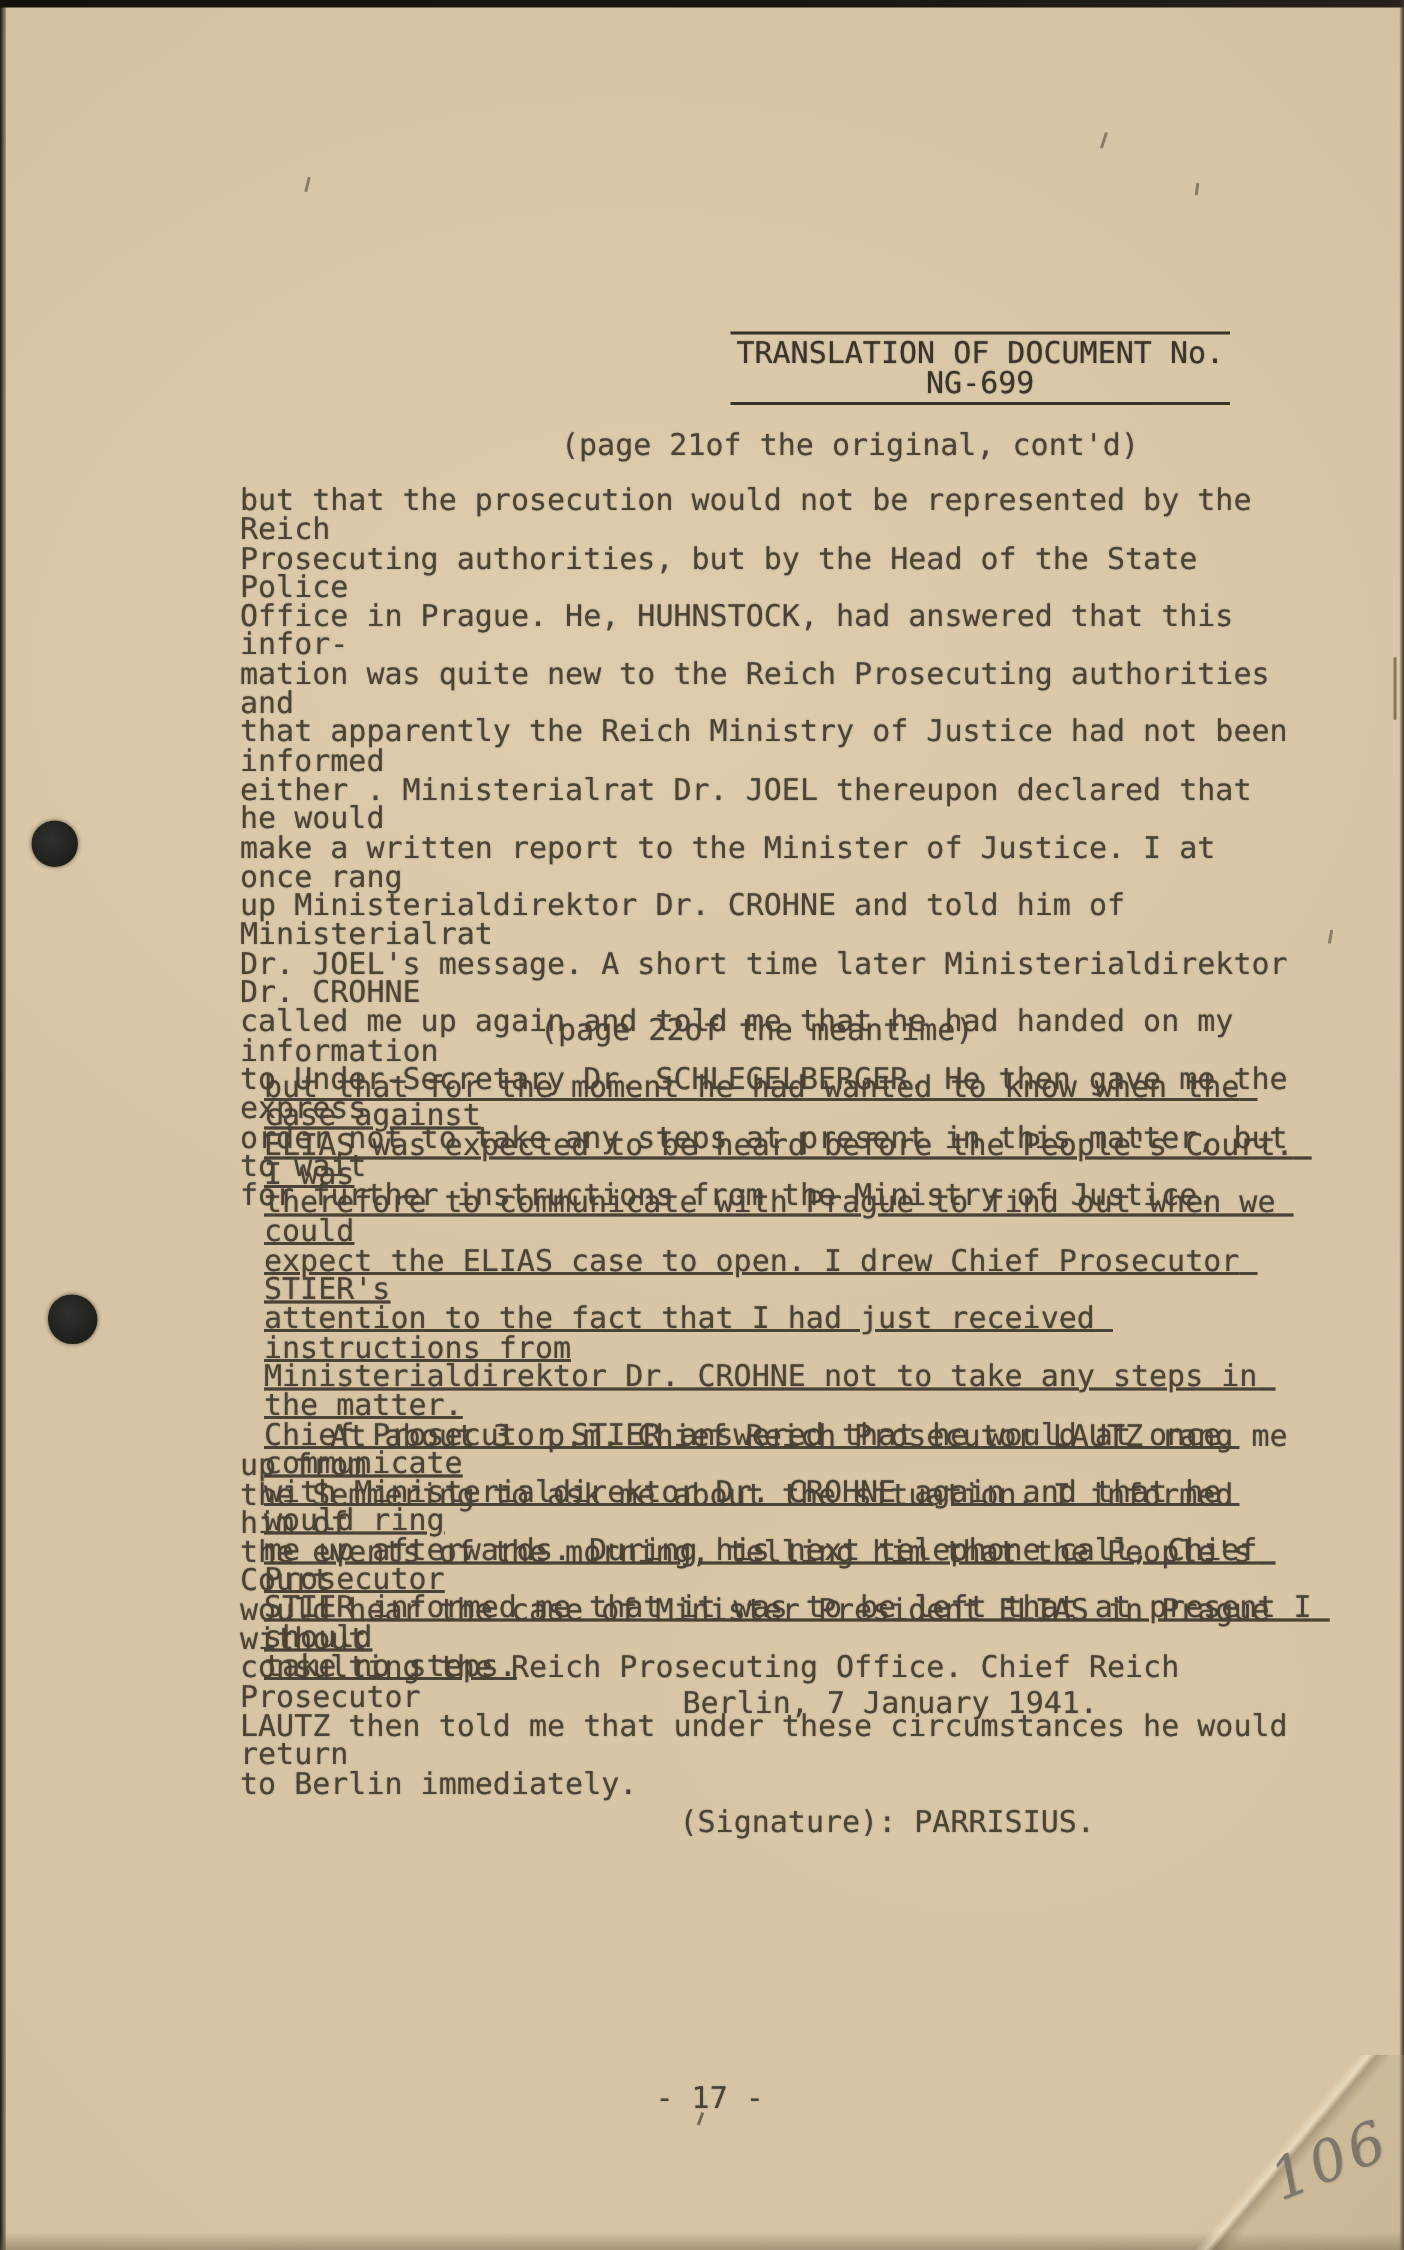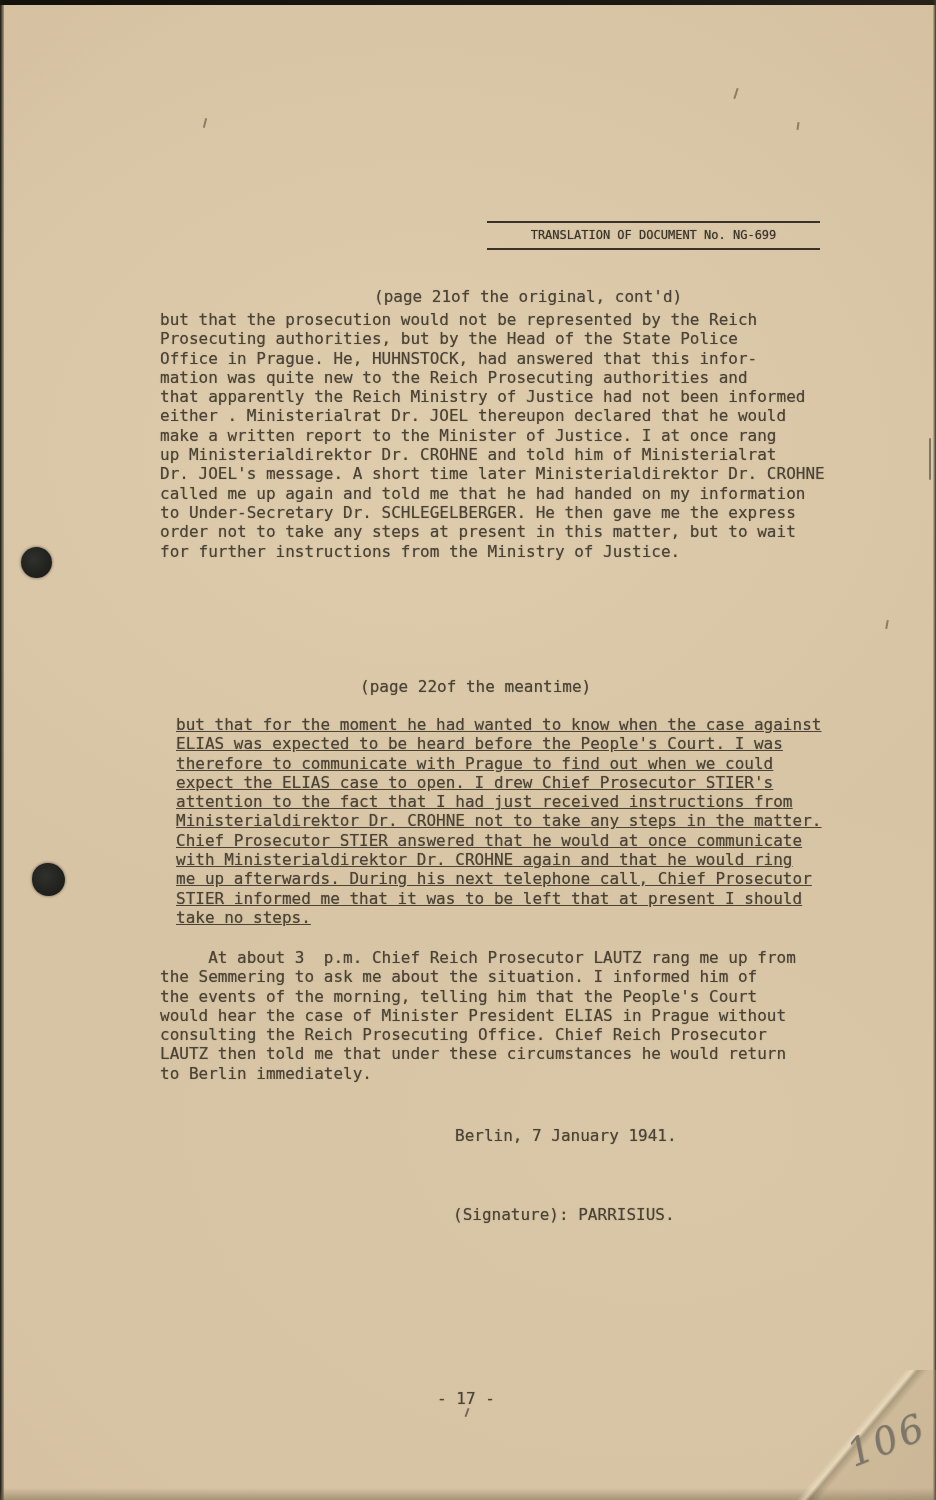--- a/index.html
+++ b/index.html
@@ -33,40 +33,40 @@
   
   .speck { position:absolute; background:rgba(74,66,52,0.55); }
   .speck1 { left:735px; top:88px;  width:2px; height:11px; transform:rotate(18deg); }
   .speck2 { left:204px; top:118px; width:2px; height:10px; transform:rotate(14deg); }
   .speck3 { left:797px; top:122px; width:2px; height:8px;  transform:rotate(8deg); }
   .speck4 { left:886px; top:620px; width:2px; height:9px;  transform:rotate(10deg); }
   .speck5 { left:466px; top:1408px; width:2px; height:9px; transform:rotate(20deg); background:rgba(74,66,52,0.7); }
 
   .type {
     position:absolute;
-    font-size:16px;
+    font-size:20px;
     line-height:19.3px;
     letter-spacing:0;
     white-space:pre-wrap;
     color:#4a4336;
     text-shadow:0 0 1px rgba(66,57,42,0.55);
   }
   .header-box {
     position:absolute; left:487px; top:221px; width:333px;
     border-top:2.5px solid #383228;
     border-bottom:2.5px solid #383228;
     padding:2px 0 3px 0;
     text-align:center;
     color:#3a342a;
     text-shadow:0 0 1px rgba(50,43,32,0.6);
-    font-size:12px; line-height:20px;
+    font-size:20px; line-height:20px;
   }
   .ul { text-decoration-thickness:1.5px; text-underline-offset:3px; }
   .note1 { left:374px; top:287px; }
-  .p1    { left:160px; top:310px; width:700px; }
+  .p1    { left:160px; top:324px; width:700px; }
   .p2    { left:160px; top:600px; width:700px; }
   .note2 { left:360px; top:677px; }
   .p3    { left:176px; top:715px; width:700px;text-decoration:underline; }
   .p4    { left:160px; top:948px; width:700px; }
   .dateline { left:455px; top:1126px; }
   .signature { left:453px; top:1169px;margin-top:36px; }
   .pagenum   { left:437px; top:1389px; }
   .pencil {
     position:absolute; left:846px; top:1418px;
     font-family:"DejaVu Serif", serif;

